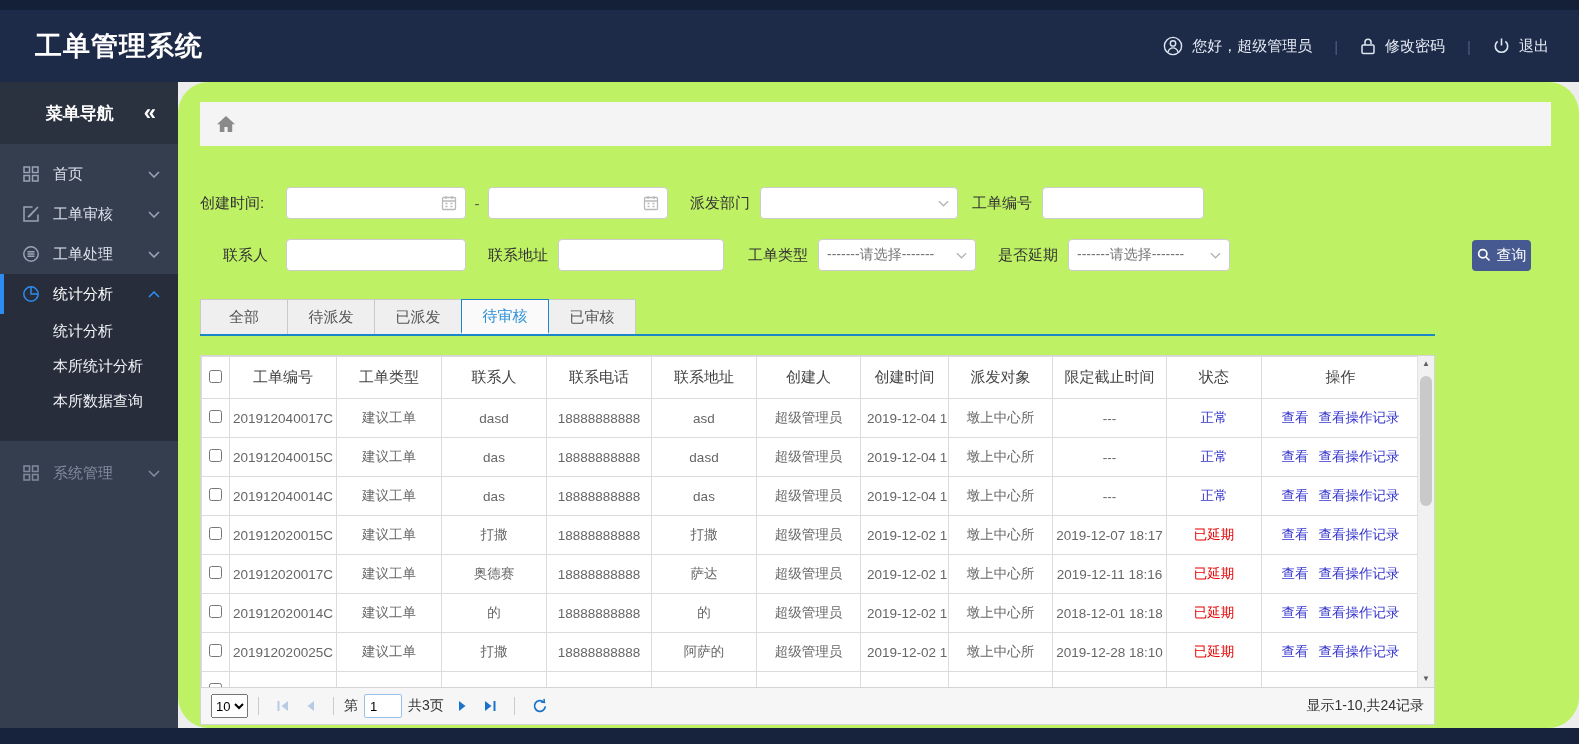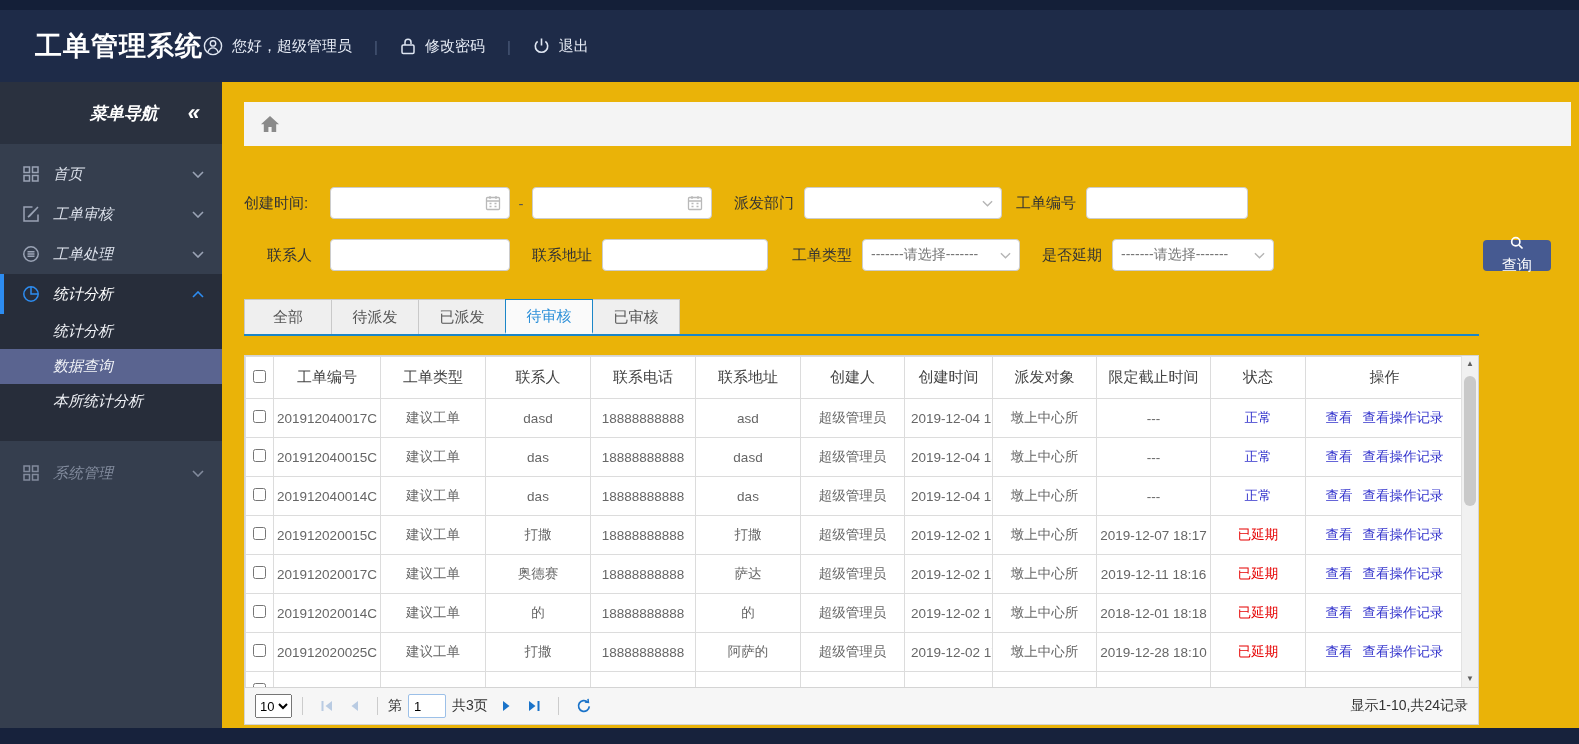--- a/index.html
+++ b/index.html
@@ -1,31 +1,31 @@
 <!DOCTYPE html>
 <html><head>
 <meta charset="utf-8">
 <style>
   * { box-sizing: border-box; margin: 0; padding: 0; }
   html,body { width:1579px; height:744px; overflow:hidden; }
   body { font-family:"Liberation Sans", sans-serif; background:#ededed; position:relative; }
 
   
   .app-header { height:82px; background:#1e2b48; border-top:10px solid #141f38;
-    display:flex; align-items:center; justify-content:flex-start; padding:0 30px 0 35px; }
+    display:flex; align-items:center; justify-content:space-between; padding:0 30px 0 35px; }
   .app-title { color:#fff; font-size:27px; font-weight:bold; letter-spacing:1px; }
   .header-right { display:flex; align-items:center; color:#e6ebf5; font-size:15px; }
   .hdr-group { display:flex; align-items:center; gap:9px; cursor:pointer; }
   .hdr-divider { color:#4d5d7d; margin:0 22px; font-size:15px; }
 
   
   .layout { display:flex; height:646px; }
 
   
-  .sidebar { width:222px; background:#353e4e; flex-shrink:0;font-style:italic; }
+  .sidebar { width:178px; background:#353e4e; flex-shrink:0; }
   .nav-title-bar { height:62px; background:#2a313f; display:flex; align-items:center;
     justify-content:flex-end; padding:0 22px; gap:30px; }
   .nav-title { color:#fff; font-size:17px; font-weight:bold; }
   .collapse-glyph { color:#fff; font-size:22px; font-weight:bold; line-height:1; cursor:pointer; }
   .menu { padding-top:10px; }
   .menu-item { height:40px; display:flex; align-items:center; padding:0 18px 0 22px;
     font-size:15px; color:#dbe0ea; cursor:pointer; }
   .menu-item .mi-icon { width:18px; height:18px; margin-right:13px; color:#9aa3b5; display:flex; align-items:center; }
   .menu-item .mi-label { flex:1; }
   .menu-item .mi-chevron { color:#9aa3b5; display:flex; }
@@ -34,37 +34,37 @@
   .menu-group.active .menu-item.parent { border-left:4px solid #2d8cf0; padding-left:18px; color:#fff; }
   .menu-group.active .menu-item.parent .mi-icon,
   .menu-group.active .menu-item.parent .mi-chevron { color:#2d8cf0; }
   .submenu-item { height:35px; display:flex; align-items:center; padding-left:53px;
     font-size:15px; color:#f2f4f8; cursor:pointer; }
   .submenu-item.selected { background:#5a6490; }
   .menu-group.active { padding-bottom:22px; }
   .menu-gap { height:12px; }
 
   
-  .content { flex:1; padding:20px 8px 0 22px; position:relative; background:#eab308; }
+  .content { flex:1; padding:20px 28px 0 22px; position:relative; background:#bef264;border-radius:31px; }
 
   .breadcrumb { height:44px; background:#f4f4f4; display:flex; align-items:center; padding:0 16px; }
 
   .filter-area { margin-top:40px; }
   .f-row { display:flex; align-items:center; height:34px; font-size:15px; color:#333; }
   .f-row + .f-row { margin-top:18px; }
   .f-label { white-space:nowrap; }
   .text-input, .date-input, .fake-select { height:32px; background:#fff; border:1px solid #ccc;
     border-radius:4px; display:flex; align-items:center; padding:0 8px; font-size:14px; color:#777; }
   .date-input { width:180px; justify-content:flex-end; }
   .range-sep { width:22px; text-align:center; color:#555; }
   .fake-select { justify-content:space-between; cursor:pointer; }
   .sel-chevron { color:#b5b5b5; display:flex; margin-left:6px; }
-  .search-btn { margin-left:auto; margin-right:20px; width:68px; height:31px; background:#465a91;
+  .search-btn { margin-left:auto; margin-right:20px; width:59px; height:31px; background:#465a91;
     border:none; border-radius:4px; color:#fff; font-size:15px; display:flex; align-items:center;
-    justify-content:center; gap:6px; cursor:pointer; font-family:inherit;flex-direction:column; }
+    justify-content:center; gap:6px; cursor:pointer; font-family:inherit; }
 
   
   .tabs { margin-top:27px; width:1235px; display:flex; border-bottom:2px solid #1b86c8; }
   .tab { min-width:88px; height:35px; display:flex; align-items:center; justify-content:center;
     background:#efefef; border:1px solid #c9c9c9; border-bottom:none; margin-right:-1px;
     font-size:15px; color:#555; cursor:pointer; }
   .tab.active { background:#fafafa; border:1px solid #1b86c8; border-bottom:2px solid #fafafa;
     margin-bottom:-2px; color:#2b8fd8; z-index:2; }
 
   
@@ -212,25 +212,25 @@
           <span class="mi-label">统计分析</span>
           <span class="mi-chevron">
               <svg width="12" height="7" viewBox="0 0 12 7" fill="none" stroke="currentColor" stroke-width="1.6">
                 <path d="M1 6l5-5 5 5"></path>
               </svg>
             </span>
         </div>
         <div class="submenu-item">
           <span>统计分析</span>
         </div>
-        <div class="submenu-item selected">
-          <span>数据查询</span>
-        </div>
         <div class="submenu-item">
           <span>本所统计分析</span>
+        </div>
+        <div class="submenu-item">
+          <span>本所数据查询</span>
         </div>
       </div>
 
       <div class="menu-gap"></div>
 
       <div class="menu-item dim">
         <span class="mi-icon">
           <svg width="18" height="18" viewBox="0 0 18 18" fill="none" stroke="currentColor" stroke-width="1.5">
               <rect x="2" y="2" width="5.5" height="5.5"></rect>
               <rect x="10.5" y="2" width="5.5" height="5.5"></rect>

